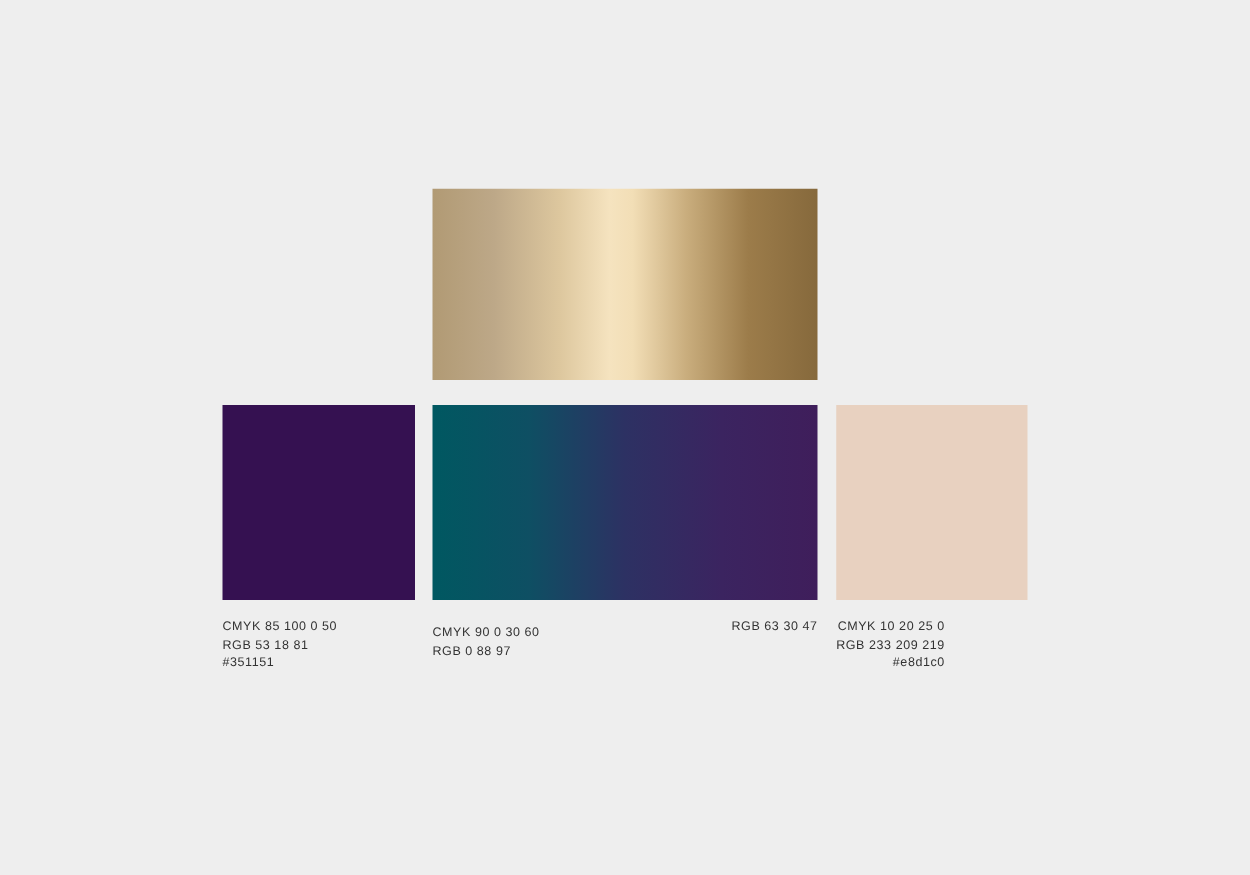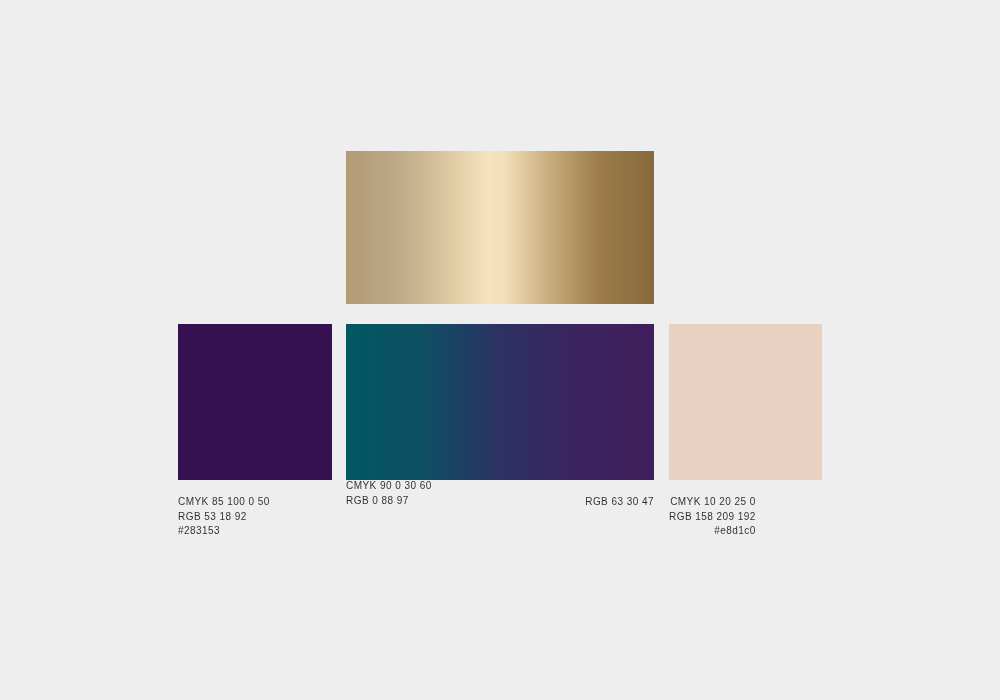--- a/index.html
+++ b/index.html
@@ -71,21 +71,21 @@
   }
 
   #caption-purple {
     left: 178px;
     top: 495px;
     text-align: left;
   }
 
   #caption-teal {
     left: 346px;
-    top: 479px;
+    top: 500px;
     text-align: left;
   }
 
   #caption-gradient-end {
     left: 394px;
     top: 495px;
     width: 260px;
     text-align: right;
   }
 
@@ -103,32 +103,32 @@
   <div class="swatch" id="swatch-gold" style="background: linear-gradient(to right, rgb(177, 154, 116) 0%, rgb(189, 168, 136) 16%, rgb(221, 199, 158) 33%, rgb(245, 227, 191) 46%, rgb(242, 222, 182) 52%, rgb(201, 173, 125) 66%, rgb(156, 124, 74) 82%, rgb(134, 105, 60) 100%);"></div>
 
   <div class="swatch" id="swatch-purple" style="background: rgb(53, 17, 81);"></div>
 
   <div class="swatch" id="swatch-teal-purple" style="background: linear-gradient(to right, rgb(0, 88, 97) 0%, rgb(14, 79, 99) 25%, rgb(45, 49, 99) 50%, rgb(59, 36, 96) 75%, rgb(63, 30, 91) 100%);"></div>
 
   <div class="swatch" id="swatch-peach" style="background: rgb(232, 209, 192);"></div>
 
   <div class="caption" id="caption-purple">
     <span class="line">CMYK  85  100  0  50</span>
-    <span class="line">RGB  53  18  92</span>
-    <span class="line">#283153</span>
+    <span class="line">RGB  53  18  81</span>
+    <span class="line">#351151</span>
   </div>
 
   <div class="caption" id="caption-teal">
     <span class="line">CMYK  90  0  30  60</span>
     <span class="line">RGB  0  88  97</span>
   </div>
 
   <div class="caption" id="caption-gradient-end">
     <span class="line">RGB  63  30  47</span>
   </div>
 
   <div class="caption" id="caption-peach">
     <span class="line">CMYK  10  20  25  0</span>
-    <span class="line">RGB  158  209  192</span>
+    <span class="line">RGB  233  209  219</span>
     <span class="line">#e8d1c0</span>
   </div>
 
 </div>
 
 </body></html>

